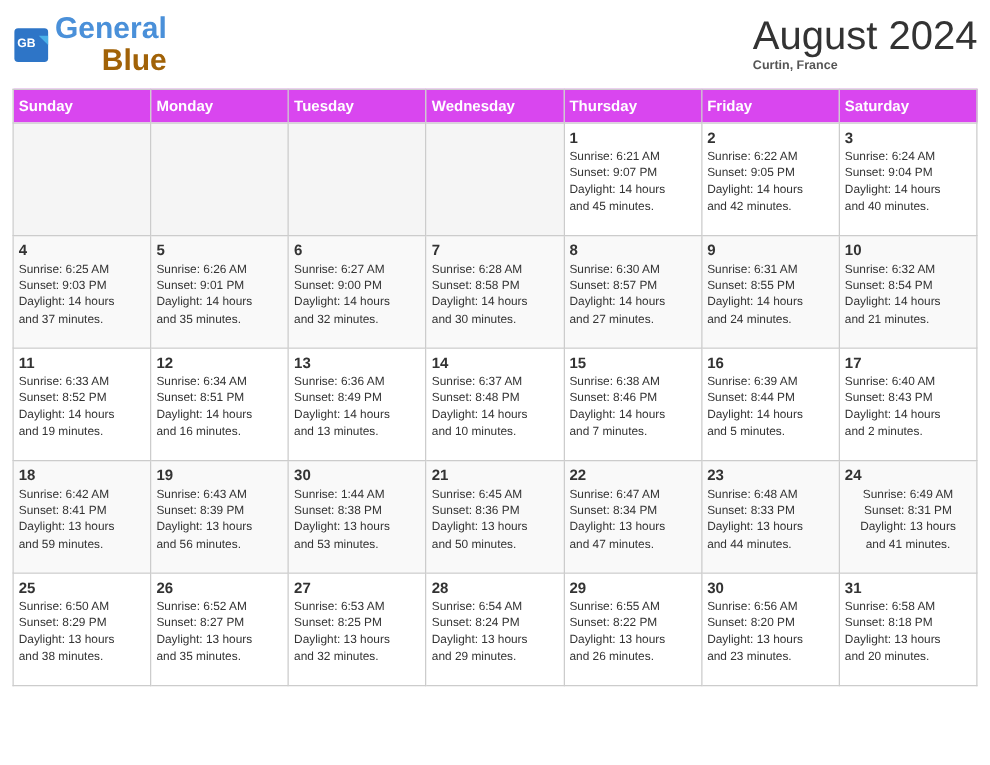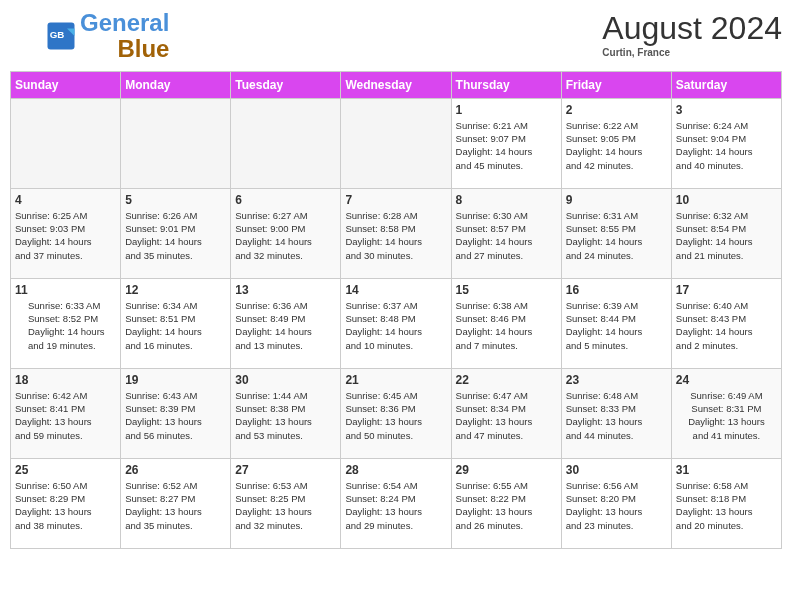--- a/index.html
+++ b/index.html
@@ -13,21 +13,20 @@
     .header {
       display: flex;
       justify-content: space-between;
       align-items: flex-start;
       margin-bottom: 8px;
     }
     .logo {
       display: flex;
       align-items: center;
       gap: 4px;
-      margin-left: 36px;
     }
     .logo-text {
       font-size: 24px;
       font-weight: bold;
       color: #333;
       line-height: 1.1;
       text-align: right;
     }
     .logo-text span {
       color: #4a90d9;
@@ -201,21 +200,21 @@
           <div class="day-number">10</div>
           <div class="day-info" style="white-space: pre-line;">Sunrise: 6:32 AM
 Sunset: 8:54 PM
 Daylight: 14 hours
 and 21 minutes.</div>
         </td>
       </tr>
       <tr>
         <td>
           <div class="day-number">11</div>
-          <div class="day-info" style="white-space: pre-line; margin-left: 13px;">Sunrise: 6:33 AM
+          <div class="day-info" style="white-space: pre-line;">Sunrise: 6:33 AM
 Sunset: 8:52 PM
 Daylight: 14 hours
 and 19 minutes.</div>
         </td>
         <td>
           <div class="day-number">12</div>
           <div class="day-info" style="white-space: pre-line;">Sunrise: 6:34 AM
 Sunset: 8:51 PM
 Daylight: 14 hours
 and 16 minutes.</div>

